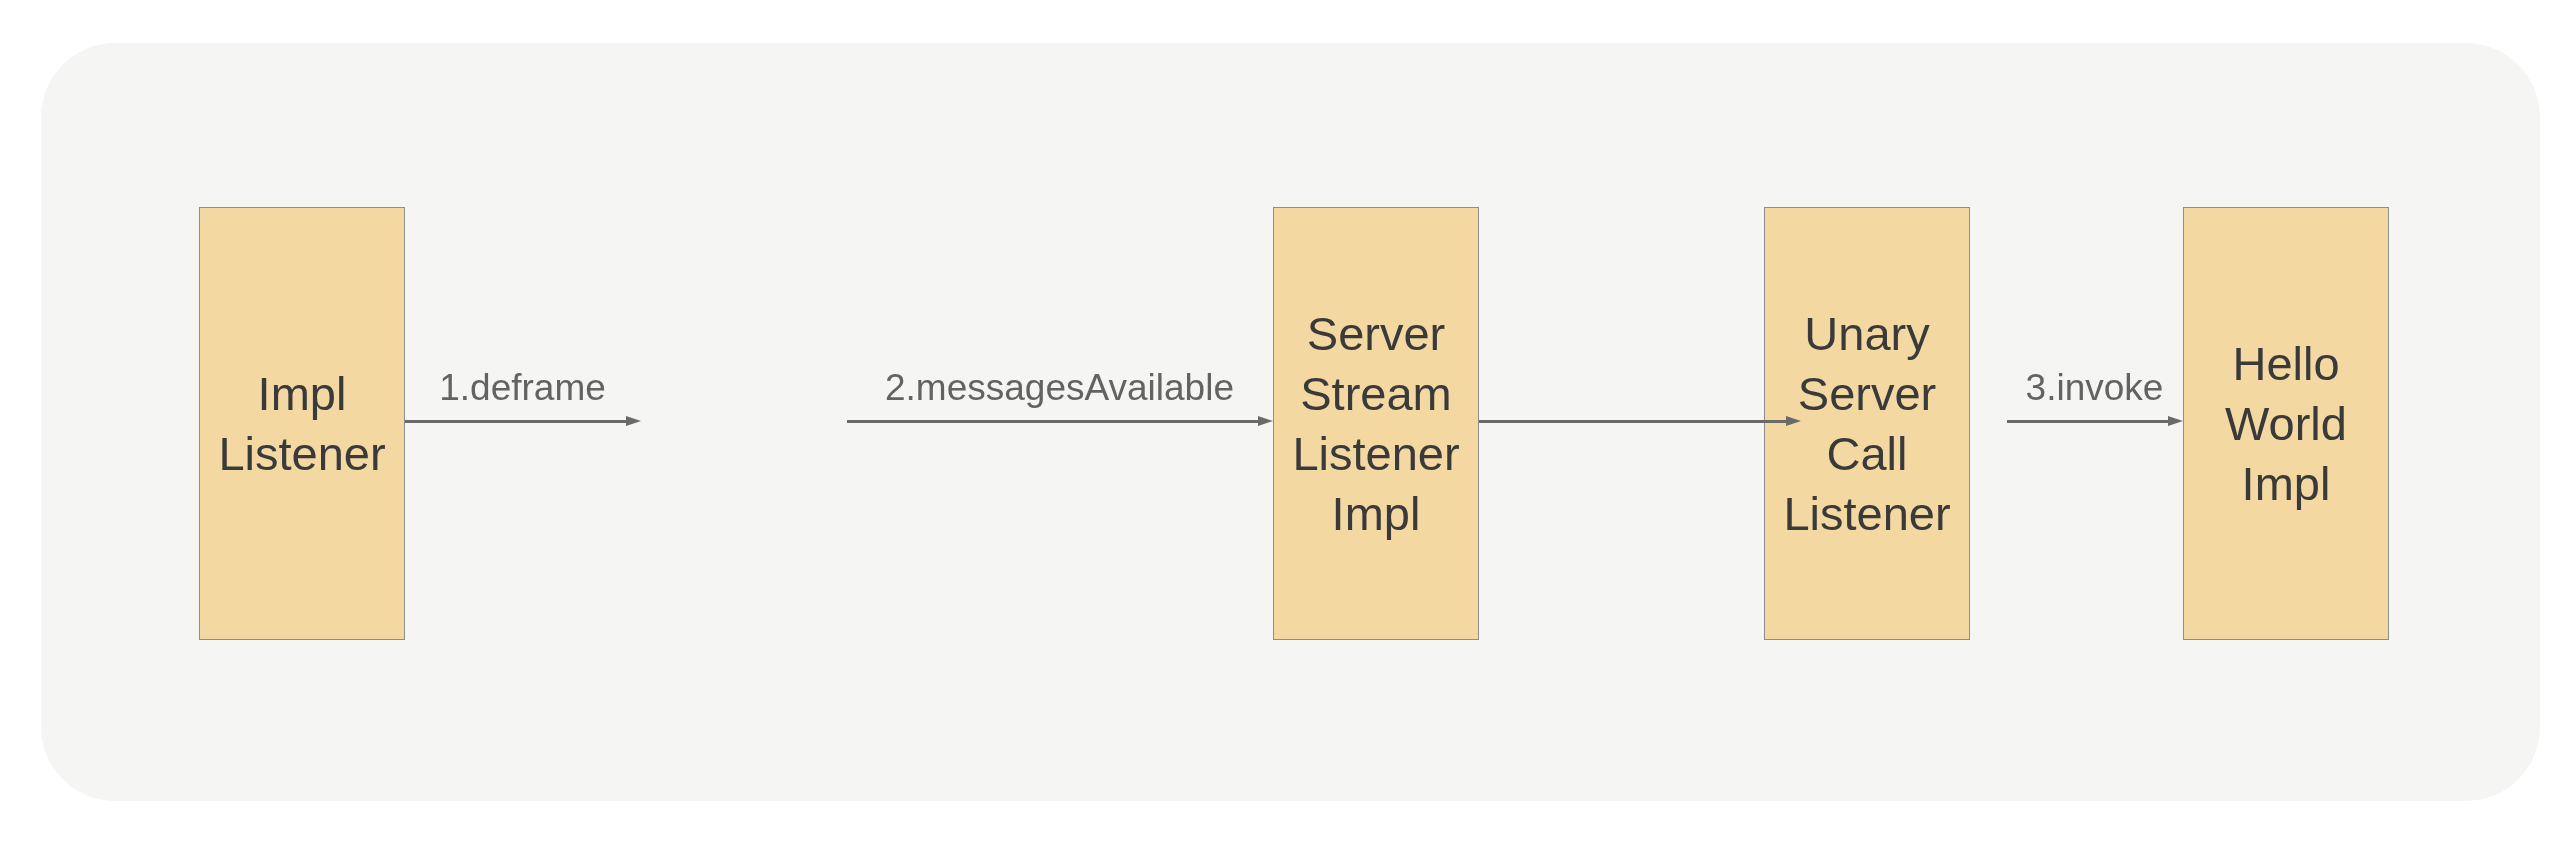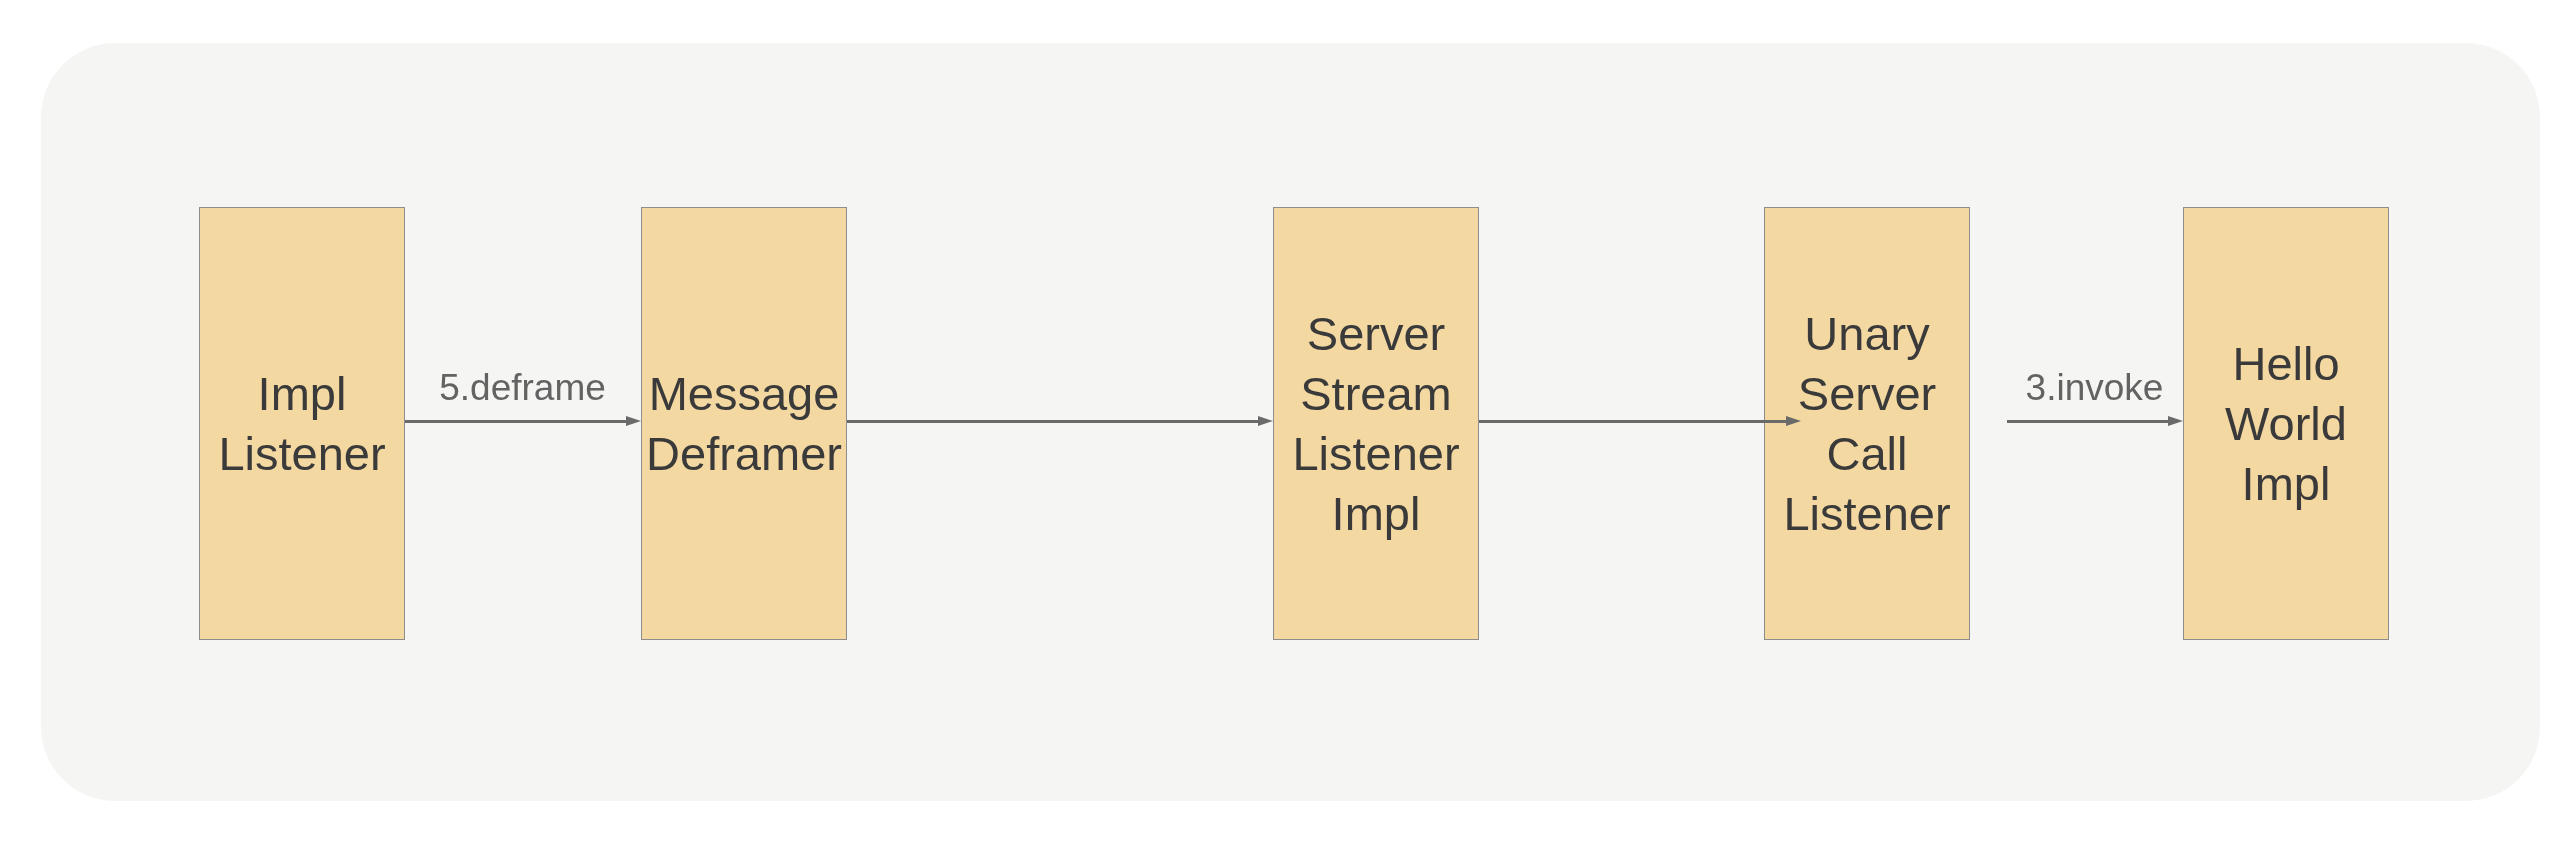--- a/index.html
+++ b/index.html
@@ -74,48 +74,45 @@
 <body>
 
 <div class="canvas">
 
   <div class="panel"></div>
 
   <div class="node" style="left:199px">
     <span class="node-label">Impl
 Listener</span>
   </div>
-  <div class="node" style="left:641px">
-    <span class="node-label">Message
-Deframer</span>
-  </div>
   <div class="node" style="left:1273px">
     <span class="node-label">Server
 Stream
 Listener
 Impl</span>
   </div>
   <div class="node" style="left:1764px">
     <span class="node-label">Unary
 Server
 Call
 Listener</span>
   </div>
   <div class="node" style="left:2183px">
     <span class="node-label">Hello
 World
 Impl</span>
   </div>
 
   <div class="edge-line" style="left:405px;width:223px"></div>
   <div class="edge-head" style="left:626px"></div>
-  <div class="edge-label" style="left:523px">5.deframe</div>
+  <div class="edge-label" style="left:523px">1.deframe</div>
 
   <div class="edge-line" style="left:847px;width:412px"></div>
   <div class="edge-head" style="left:1258px"></div>
+  <div class="edge-label" style="left:1060px">2.messagesAvailable</div>
 
   <div class="edge-line" style="left:1479px;width:308px"></div>
   <div class="edge-head" style="left:1786px"></div>
 
   <div class="edge-line" style="left:2007px;width:162px"></div>
   <div class="edge-head" style="left:2168px"></div>
   <div class="edge-label" style="left:2095px">3.invoke</div>
 
 </div>
 

